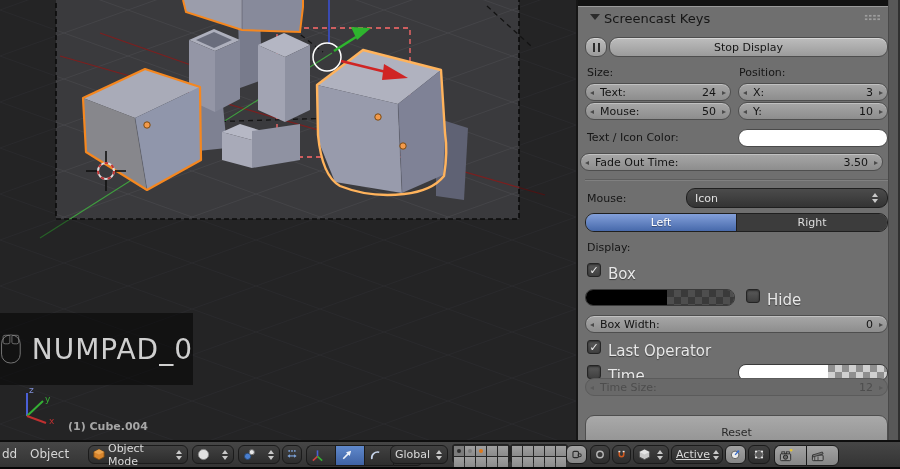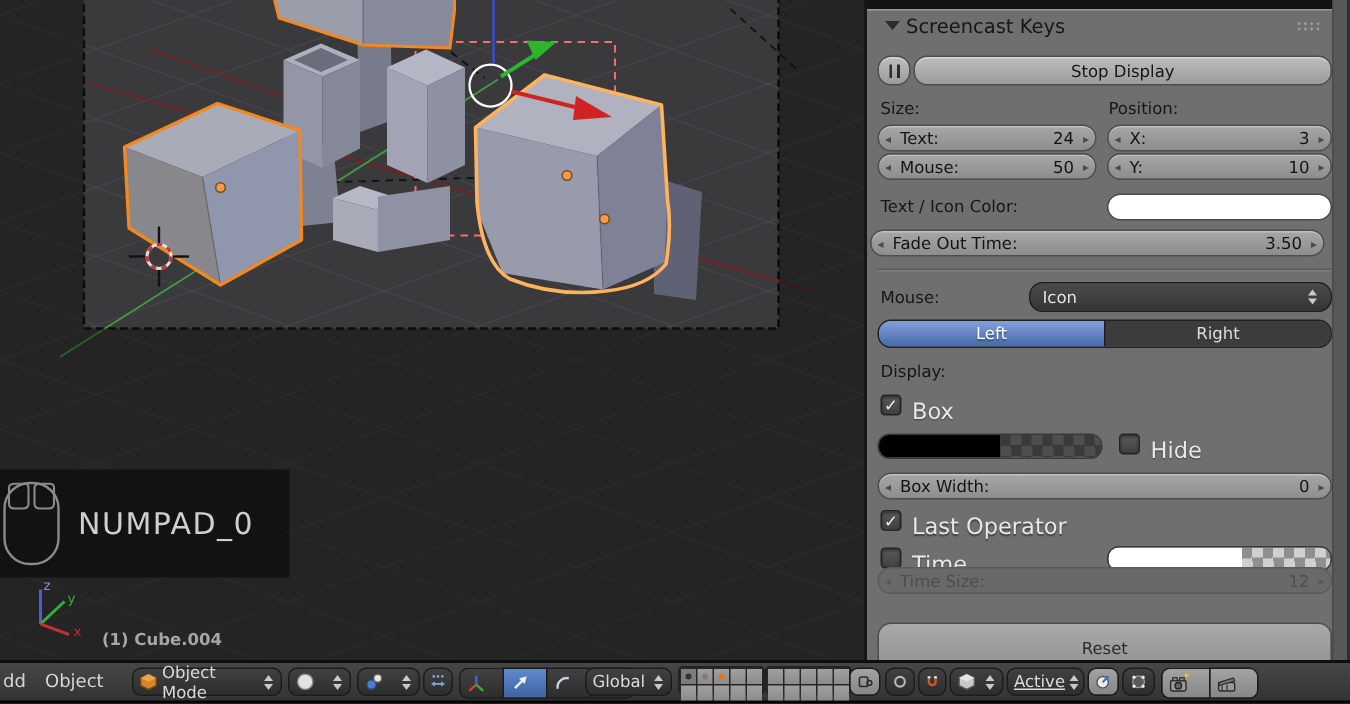--- a/index.html
+++ b/index.html
@@ -57,21 +57,21 @@
   .tgroup .tbtn{border-radius:0;border-right-width:0;}
   .tgroup .tbtn:first-child{border-radius:6px 0 0 6px;}
   .tgroup .tbtn:last-child{border-radius:0 6px 6px 0;border-right-width:1px;}
   .layers{display:grid;grid-template-columns:repeat(5,10px);grid-template-rows:10px 10px;gap:1px;background:#262626;
           border:1px solid #222;border-radius:3px;padding:1px;}
   .layers .sq{background:linear-gradient(#a0a0a0,#8b8b8b);position:relative;}
   .layers .sq.on{background:#7c7c7c;}
   .dot{position:absolute;left:3px;top:2.5px;width:4px;height:4px;border-radius:2px;}
   
   #keycast{position:absolute;left:0;top:313px;width:193px;height:72px;background:rgba(0,0,0,.5);display:flex;align-items:center;}
-  #keycast .ktext{font-size:20px;color:#cfcfcf;margin-left:10px;letter-spacing:1px;}
+  #keycast .ktext{font-size:28px;color:#cfcfcf;margin-left:10px;letter-spacing:1px;}
   #objinfo{position:absolute;left:68px;top:420px;font-size:11px;color:#a6a6a6;font-weight:bold;}
 </style>
 </head>
 <body>
 
 <div id="app">
 
   <div id="vp-wrap">
     <svg width="576" height="440" viewBox="0 0 576 440">
       <rect x="0" y="0" width="576" height="440" fill="#3a3a3d"></rect>

